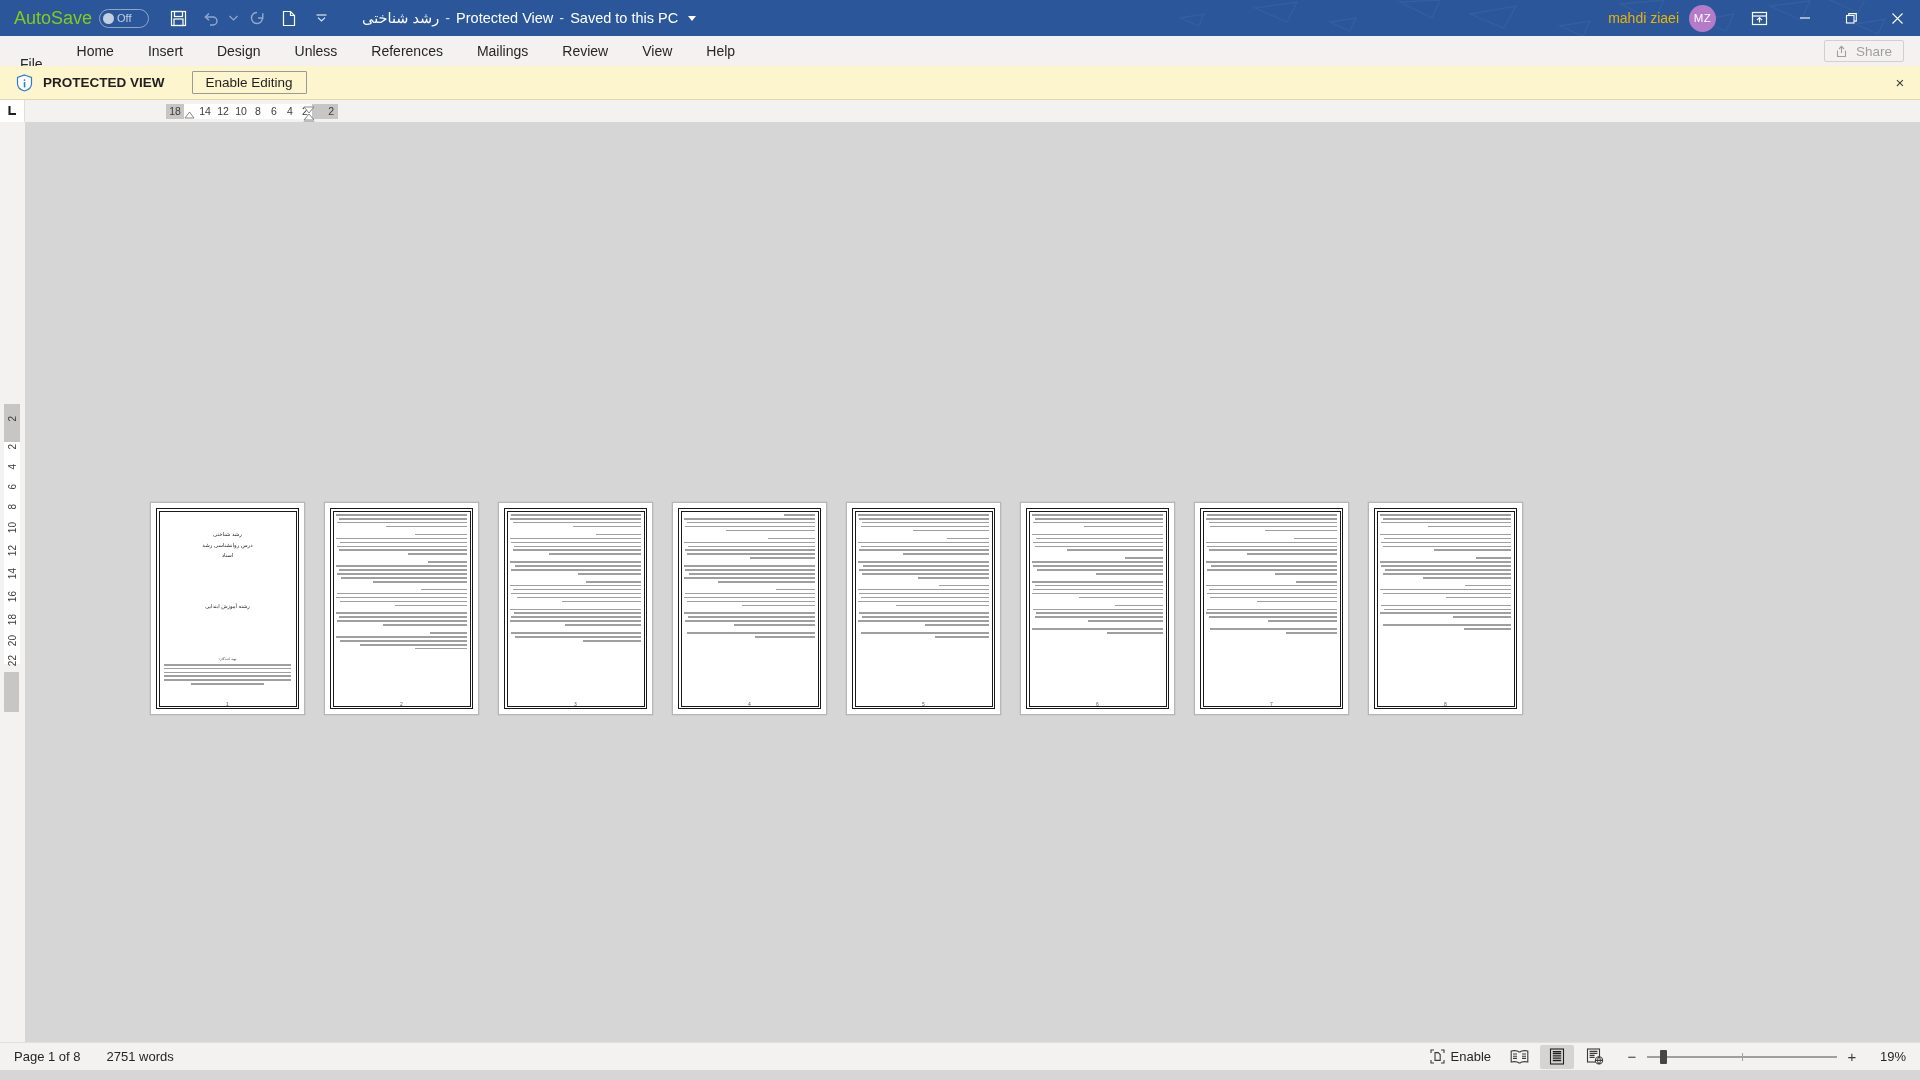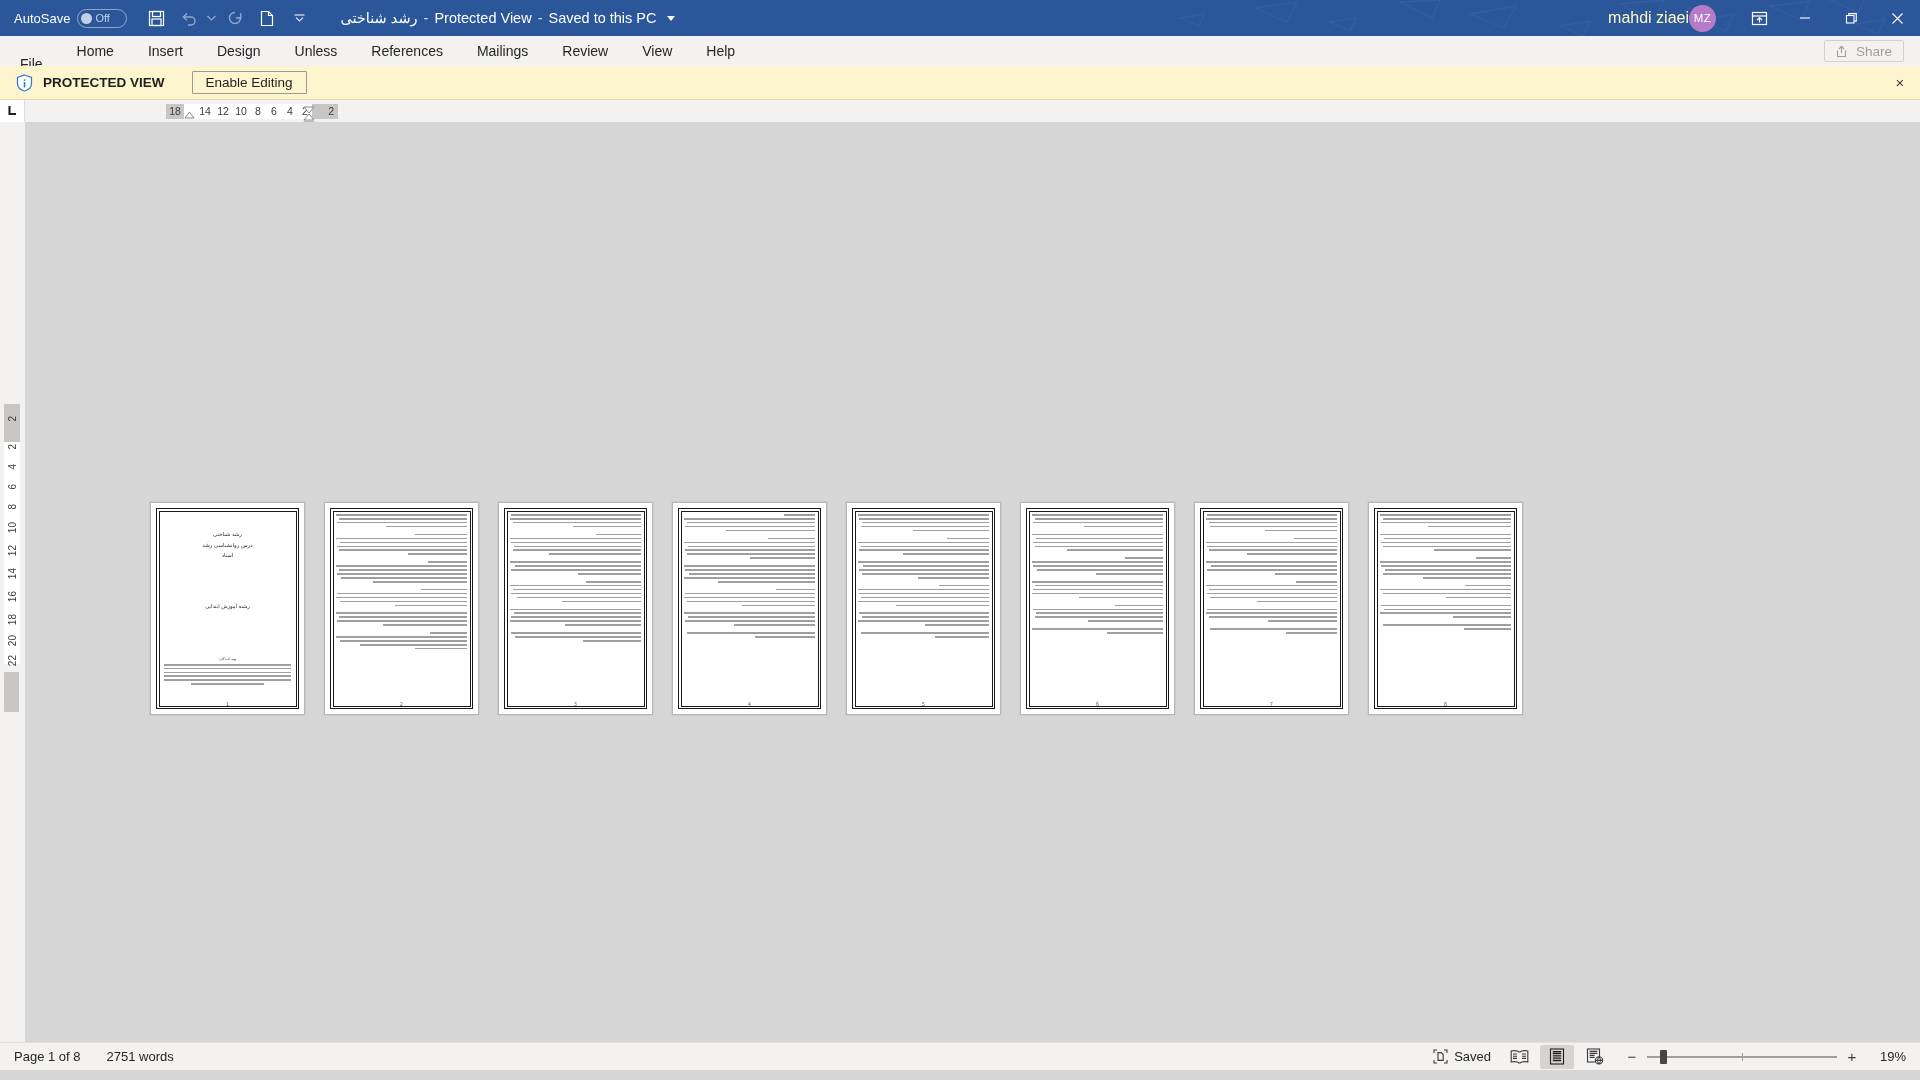--- a/index.html
+++ b/index.html
@@ -23,21 +23,21 @@
     position: absolute; inset: 0;
     pointer-events: none;
     opacity: .55;
   }
   .tb-inner { position: relative; display: flex; align-items: center; width: 100%; height: 100%; }
 
   .autosave {
     display: flex; align-items: center; gap: 7px;
     margin-left: 14px;
   }
-  .autosave-label { color: #ffffff; font-size: 13px; }
+  .autosave-label { color: #84cc16; font-size: 18px; }
   .toggle {
     width: 50px; height: 19px; border-radius: 10px;
     border: 1px solid #8fa6c8;
     display: flex; align-items: center; gap: 3px;
     padding: 0 3px;
     background: transparent;
   }
   .toggle .knob { width: 11px; height: 11px; border-radius: 50%; background: #c3cfe2; }
   .toggle .ttxt { font-size: 11px; color: #c3cfe2; }
 
@@ -72,21 +72,21 @@
     display: flex; align-items: center;
     gap: 10px; padding-left: 14px;
     border-radius: 1px;
   }
   .searchbox .stxt { color: #15243d; font-size: 13.5px; }
 
   .tb-right {
     margin-left: auto;
     display: flex; align-items: center; height: 100%;
   }
-  .username { color: #fef9c3; font-size: 16px; white-space: nowrap; }
+  .username { color: #eab308; font-size: 14px; margin-right: 10px; white-space: nowrap; }
   .avatar {
     width: 27px; height: 27px; border-radius: 50%;
     background: #b57bc9;
     color: #fff; font-size: 11.5px;
     display: flex; align-items: center; justify-content: center;
     letter-spacing: .4px;
     margin-right: 20px;
   }
   .tb-icon-btn {
     width: 46px; height: 36px;
@@ -857,21 +857,21 @@
   <div class="sb-left">
     <span>Page 1 of 8</span>
     <span>2751 words</span>
   </div>
   <div class="sb-right">
     <span class="sb-item">
       <svg width="15" height="15" viewBox="0 0 15 15" fill="none" stroke="#3b3b3b" stroke-width="1.1">
         <path d="M1 4 V1 h3 M11 1 h3 v3 M14 11 v3 h-3 M4 14 H1 v-3"></path>
         <path d="M5 3.6 h3.2 l2 2 v5.8 h-5.2 z"></path>
       </svg>
-      <span>Saved</span>
+      <span>Enable</span>
     </span>
     <span class="view-btn">
       <svg width="19" height="16" viewBox="0 0 19 16" fill="none" stroke="#3b3b3b" stroke-width="1.1">
         <path d="M9.5 3.2 C7.5 1.6 4 1.4 1.2 2 v11 C4 12.4 7.5 12.6 9.5 14.2"></path>
         <path d="M9.5 3.2 C11.5 1.6 15 1.4 17.8 2 v11 C15 12.4 11.5 12.6 9.5 14.2"></path>
         <path d="M3 5 h4 M3 7.2 h4 M3 9.4 h4 M12 5 h4 M12 7.2 h4 M12 9.4 h4"></path>
       </svg>
     </span>
     <span class="view-btn active">
       <svg width="16" height="17" viewBox="0 0 16 17" fill="none" stroke="#1f1f1f" stroke-width="1.1">

